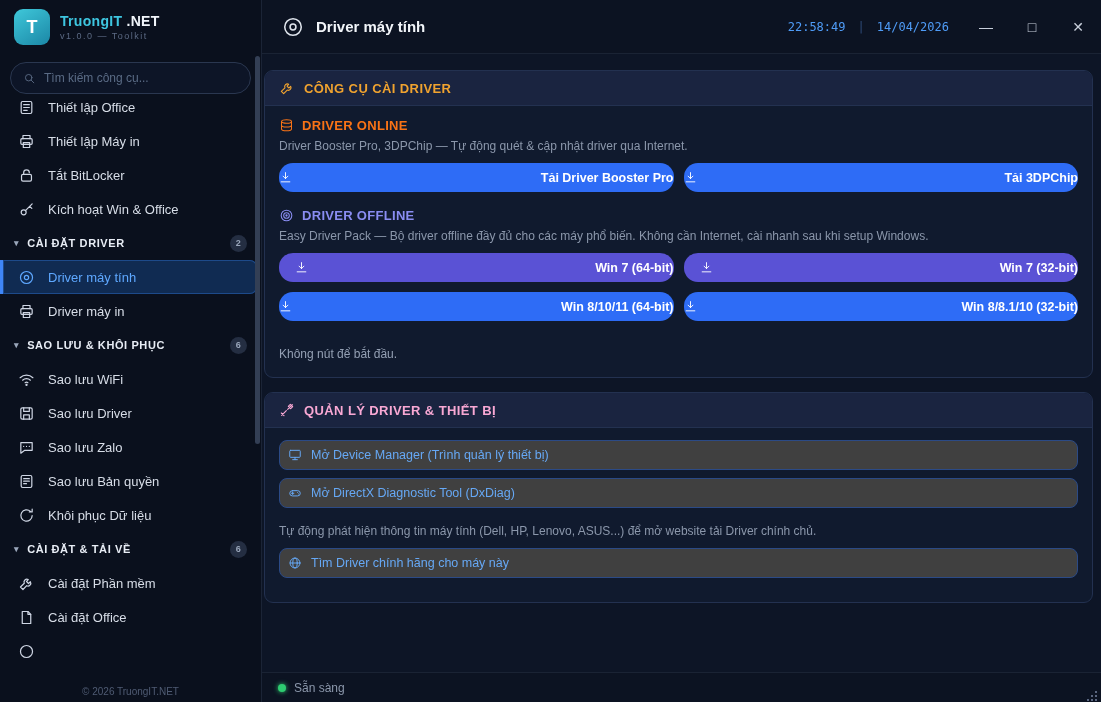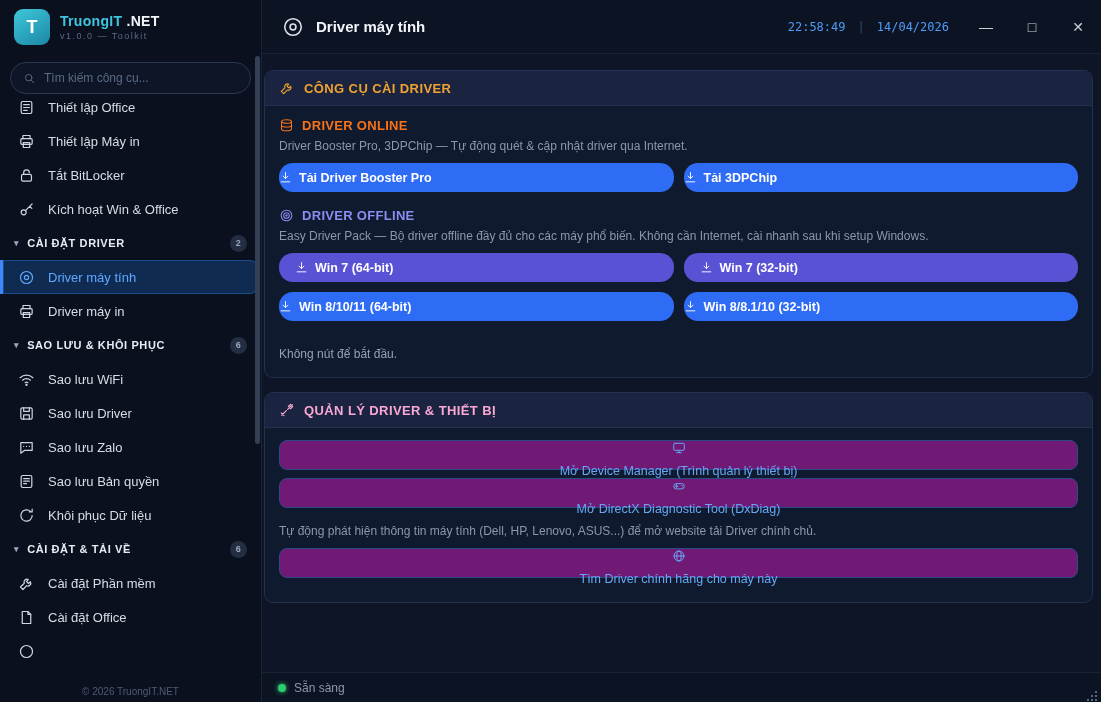--- a/index.html
+++ b/index.html
@@ -80,36 +80,36 @@
 
   .sec-title { display:flex; align-items:center; gap:8px; font-size:13px; font-weight:bold; letter-spacing:.3px; }
   .sec-title .sicon { width:15px; height:15px; }
   .sec-title svg { width:100%; height:100%; }
   .sec-cyan { color:#f97316; }
   .sec-indigo { color:#8a8df2; }
 
   .desc { font-size:12px; color:#8b97ab; margin:6px 0 10px; }
 
   .btn-row { display:flex; gap:10px; }
-  .btn { height:29px; border-radius:14px; display:flex; align-items:center; justify-content:flex-start;
+  .btn { height:29px; border-radius:14px; display:flex; align-items:center; justify-content:space-between;
          gap:7px; font-size:12.5px; font-weight:bold; color:#fff; cursor:pointer; border:none;
          font-family:"Liberation Sans", sans-serif; }
   .btn .bicon { width:13px; height:13px; }
   .btn svg { width:100%; height:100%; }
   .btn-blue { background:#2e6cf6; flex:1; }
   .btn-purple { background:#5a52d5;padding-left:16px; }
   .win-grid { display:grid; grid-template-columns:1fr 1fr; gap:10px; }
   .win-grid .btn { width:100%; }
 
   .offline-block { margin-top:16px; }
   .tool-status { font-size:12px; color:#94a0b4; margin-top:26px; }
 
-  .dev-btn { height:30px; width:100%; margin-bottom:8px; background:#701a75; border:1px solid #2b4a86;
-             border-radius:8px; display:flex; align-items:center; gap:9px; padding:0 0;
-             color:#66a8f5; font-size:12.5px; cursor:pointer; font-family:"Liberation Sans", sans-serif;flex-direction:column; }
+  .dev-btn { height:30px; width:100%; margin-bottom:8px; background:#404040; border:1px solid #2b4a86;
+             border-radius:8px; display:flex; align-items:center; gap:9px; padding:0 8px;
+             color:#66a8f5; font-size:12.5px; cursor:pointer; font-family:"Liberation Sans", sans-serif; }
   .dev-btn .bicon { width:14px; height:14px; flex:0 0 14px; }
   .dev-btn svg { width:100%; height:100%; }
   .note { font-size:12px; color:#8b97ab; margin:16px 0 10px; }
 
   .statusbar { height:30px; flex:0 0 30px; background:#0c1322; border-top:1px solid #1a2334;
                display:flex; align-items:center; gap:8px; padding-left:16px; position:relative; }
   .status-dot { width:8px; height:8px; border-radius:50%; background:#2ecc71; box-shadow:0 0 5px #2ecc71; }
   .status-text { font-size:12px; color:#8b97ab; }
   .resize-grip { position:absolute; right:3px; bottom:2px; width:12px; height:12px; cursor:nwse-resize; }
 

